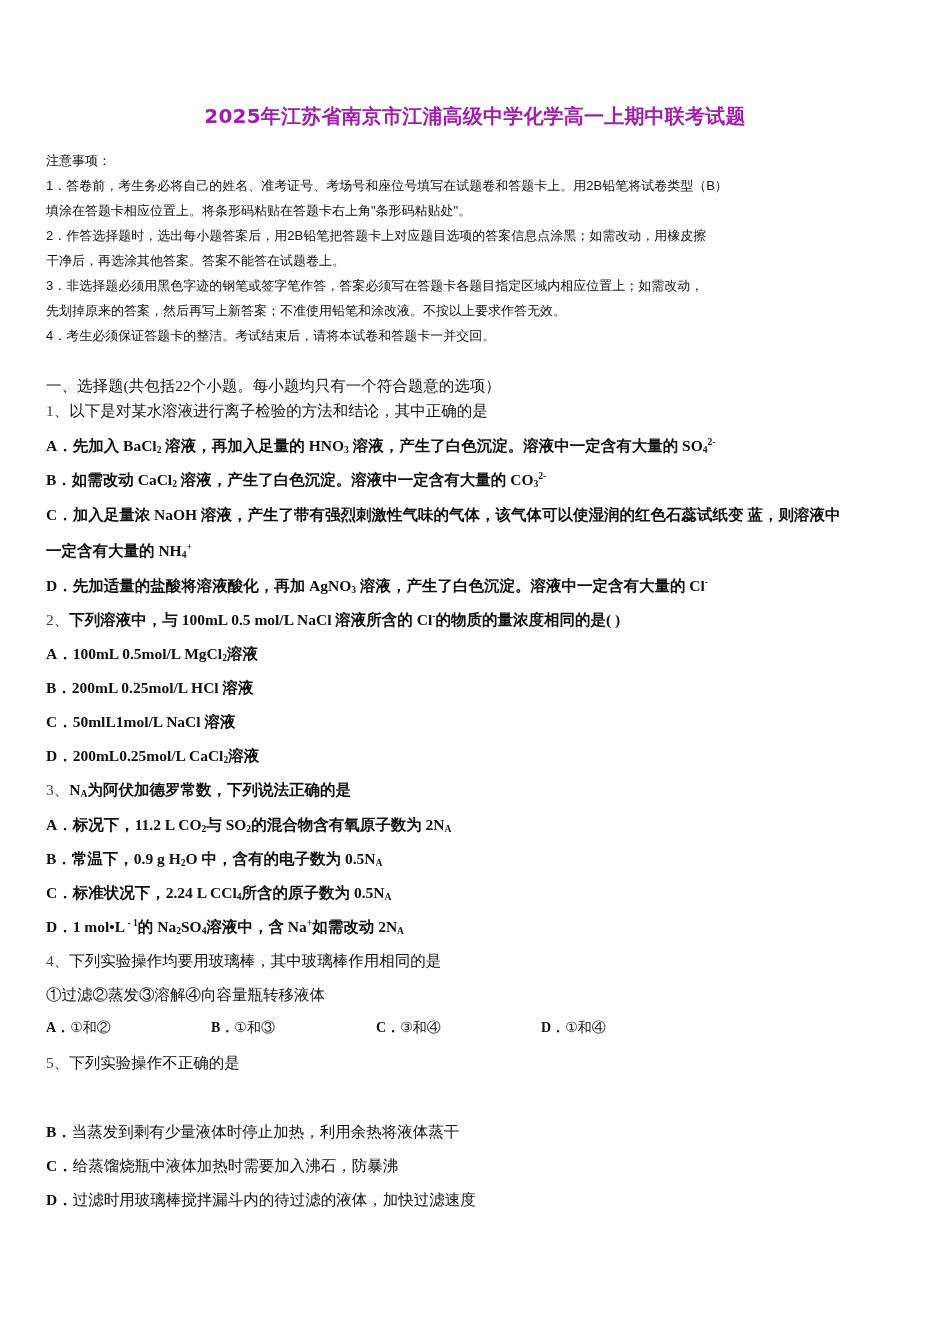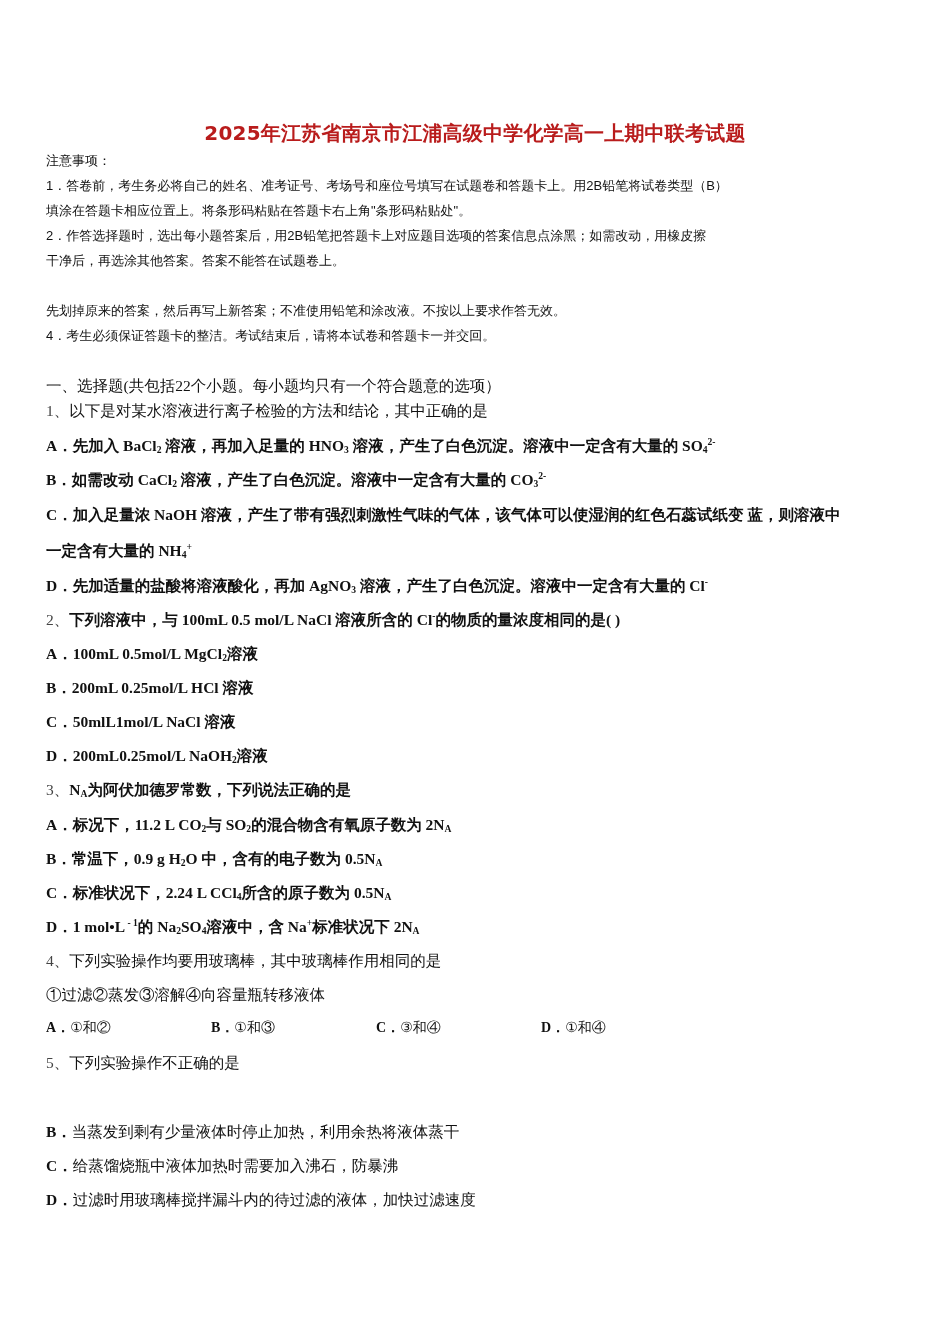--- a/index.html
+++ b/index.html
@@ -1,20 +1,20 @@
 <!DOCTYPE html>
 <html><head>
 <meta charset="utf-8">
 <style>
   html, body { margin: 0; padding: 0; background: #ffffff; }
   body { width: 950px; height: 1344px; position: relative; overflow: hidden; color: #111; }
   .page { position: absolute; left: 0; top: 0; width: 950px; height: 1344px; background: #fff; }
   .title {
-    position: absolute; left: 0; top: 120px; width: 950px; text-align: center;
-    font-family: "DejaVu Sans", sans-serif; font-weight: bold; font-size: 20px; letter-spacing: 0.2px; color: #b91c1c;
+    position: absolute; left: 0; top: 103px; width: 950px; text-align: center;
+    font-family: "DejaVu Sans", sans-serif; font-weight: bold; font-size: 20px; letter-spacing: 0.2px; color: #a21caf;
   }
   .line { position: absolute; left: 46px; white-space: nowrap; color: #111; }
   .notice { font-family: Liberation Sans, sans-serif; font-size: 13px; }
   .q { font-family: "Liberation Serif", serif; font-size: 15.5px; }
   .qstem { font-family: "Liberation Serif", serif; font-size: 15.5px; text-align: center; }
   .qnum { color: #444; font-weight: normal; }
   .b { font-weight: bold; }
   .opt-label { font-weight: bold; }
   sub { font-size: 62%; vertical-align: -0.25em; line-height: 0; }
   sup { font-size: 62%; vertical-align: 0.6em; line-height: 0; }
@@ -26,20 +26,21 @@
 
 <div class="page">
 
   <div class="title">2025年江苏省南京市江浦高级中学化学高一上期中联考试题</div>
 
   <div class="line notice" style="top:152px">注意事项：</div>
   <div class="line notice" style="top:177px">1．答卷前，考生务必将自己的姓名、准考证号、考场号和座位号填写在试题卷和答题卡上。用2B铅笔将试卷类型（B）</div>
   <div class="line notice" style="top:202px">填涂在答题卡相应位置上。将条形码粘贴在答题卡右上角"条形码粘贴处"。</div>
   <div class="line notice" style="top:227px">2．作答选择题时，选出每小题答案后，用2B铅笔把答题卡上对应题目选项的答案信息点涂黑；如需改动，用橡皮擦</div>
   <div class="line notice" style="top:252px">干净后，再选涂其他答案。答案不能答在试题卷上。</div>
+  <div class="line notice" style="top:277px">3．非选择题必须用黑色字迹的钢笔或签字笔作答，答案必须写在答题卡各题目指定区域内相应位置上；如需改动，</div>
   <div class="line notice" style="top:302px">先划掉原来的答案，然后再写上新答案；不准使用铅笔和涂改液。不按以上要求作答无效。</div>
   <div class="line notice" style="top:327px">4．考生必须保证答题卡的整洁。考试结束后，请将本试卷和答题卡一并交回。</div>
 
   <div class="line qstem" style="top:376px">一、选择题(共包括22个小题。每小题均只有一个符合题意的选项）</div>
 
   <div class="line qstem" style="top:401px">
     <span class="qnum">1、</span><span>以下是对某水溶液进行离子检验的方法和结论，其中正确的是</span>
   </div>
   <div class="line q b" style="top:436px">
     <span class="opt-label">A．</span><span>先加入 BaCl</span><sub>2</sub><span> 溶液，再加入足量的 HNO</span><sub>3</sub><span> 溶液，产生了白色沉淀。溶液中一定含有大量的 SO</span><sub>4</sub><sup>2-</sup>
@@ -63,37 +64,37 @@
   <div class="line q b" style="top:644px">
     <span class="opt-label">A．</span><span>100mL 0.5mol/L MgCl</span><sub>2</sub><span>溶液</span>
   </div>
   <div class="line q b" style="top:678px">
     <span class="opt-label">B．</span><span>200mL 0.25mol/L HCl 溶液</span>
   </div>
   <div class="line q b" style="top:712px">
     <span class="opt-label">C．</span><span>50mlL1mol/L NaCl 溶液</span>
   </div>
   <div class="line q b" style="top:746px">
-    <span class="opt-label">D．</span><span>200mL0.25mol/L NaOH</span><sub>2</sub><span>溶液</span>
+    <span class="opt-label">D．</span><span>200mL0.25mol/L CaCl</span><sub>2</sub><span>溶液</span>
   </div>
 
   <div class="line qstem b" style="top:780px">
     <span class="qnum">3、</span><span>N</span><sub>A</sub><span>为阿伏加德罗常数，下列说法正确的是</span>
   </div>
   <div class="line q b" style="top:815px">
     <span class="opt-label">A．</span><span>标况下，11.2 L CO</span><sub>2</sub><span>与 SO</span><sub>2</sub><span>的混合物含有氧原子数为 2N</span><sub>A</sub>
   </div>
   <div class="line q b" style="top:849px">
     <span class="opt-label">B．</span><span>常温下，0.9 g H</span><sub>2</sub><span>O 中，含有的电子数为 0.5N</span><sub>A</sub>
   </div>
   <div class="line q b" style="top:883px">
     <span class="opt-label">C．</span><span>标准状况下，2.24 L CCl</span><sub>4</sub><span>所含的原子数为 0.5N</span><sub>A</sub>
   </div>
   <div class="line q b" style="top:917px">
-    <span class="opt-label">D．</span><span>1 mol•L</span><sup> - 1</sup><span>的 Na</span><sub>2</sub><span>SO</span><sub>4</sub><span>溶液中，含 Na</span><sup>+</sup><span>标准状况下 2N</span><sub>A</sub>
+    <span class="opt-label">D．</span><span>1 mol•L</span><sup> - 1</sup><span>的 Na</span><sub>2</sub><span>SO</span><sub>4</sub><span>溶液中，含 Na</span><sup>+</sup><span>如需改动 2N</span><sub>A</sub>
   </div>
 
   <div class="line qstem" style="top:951px">
     <span class="qnum">4、</span><span>下列实验操作均要用玻璃棒，其中玻璃棒作用相同的是</span>
   </div>
   <div class="line qstem" style="top:985px">①过滤②蒸发③溶解④向容量瓶转移液体</div>
   <div class="opts4" style="top:1019px">
     <span class="opt"><span class="opt-label">A．</span><span>①和②</span></span><span class="opt"><span class="opt-label">B．</span><span>①和③</span></span><span class="opt"><span class="opt-label">C．</span><span>③和④</span></span><span class="opt"><span class="opt-label">D．</span><span>①和④</span></span>
   </div>
 

